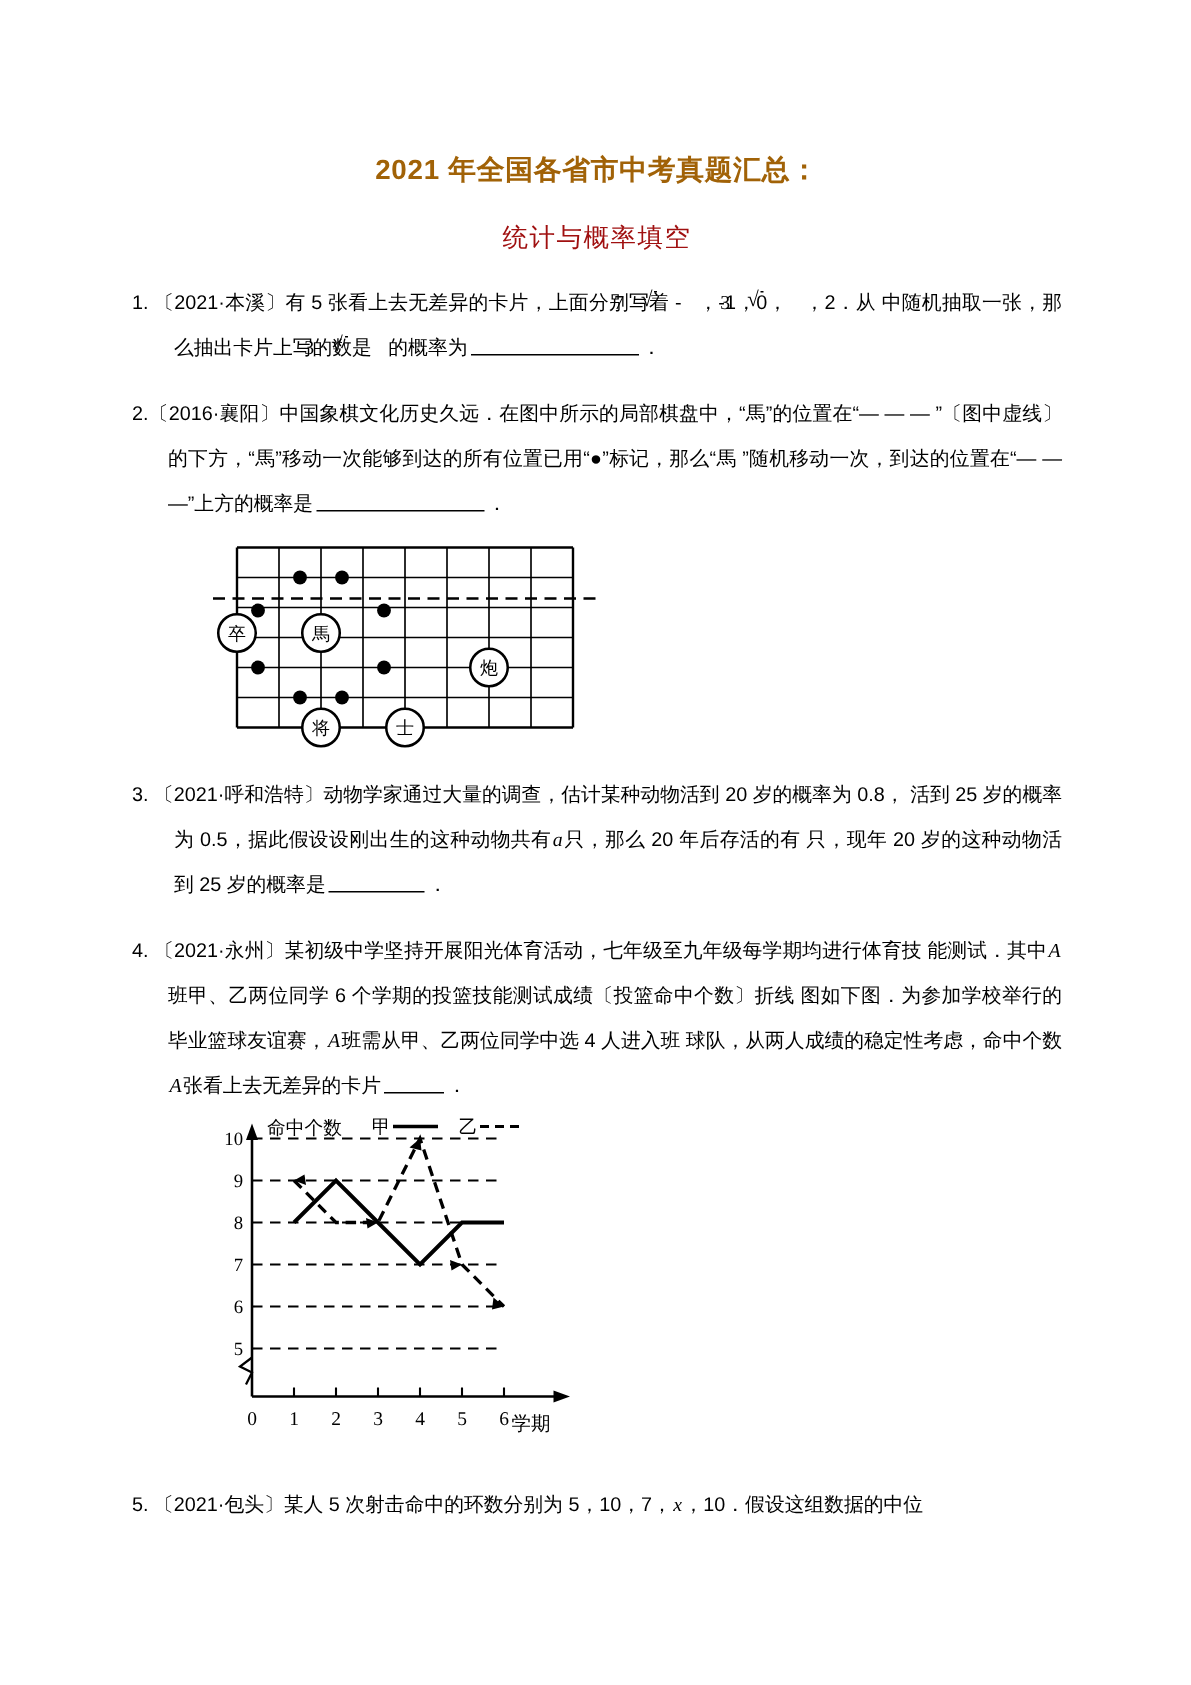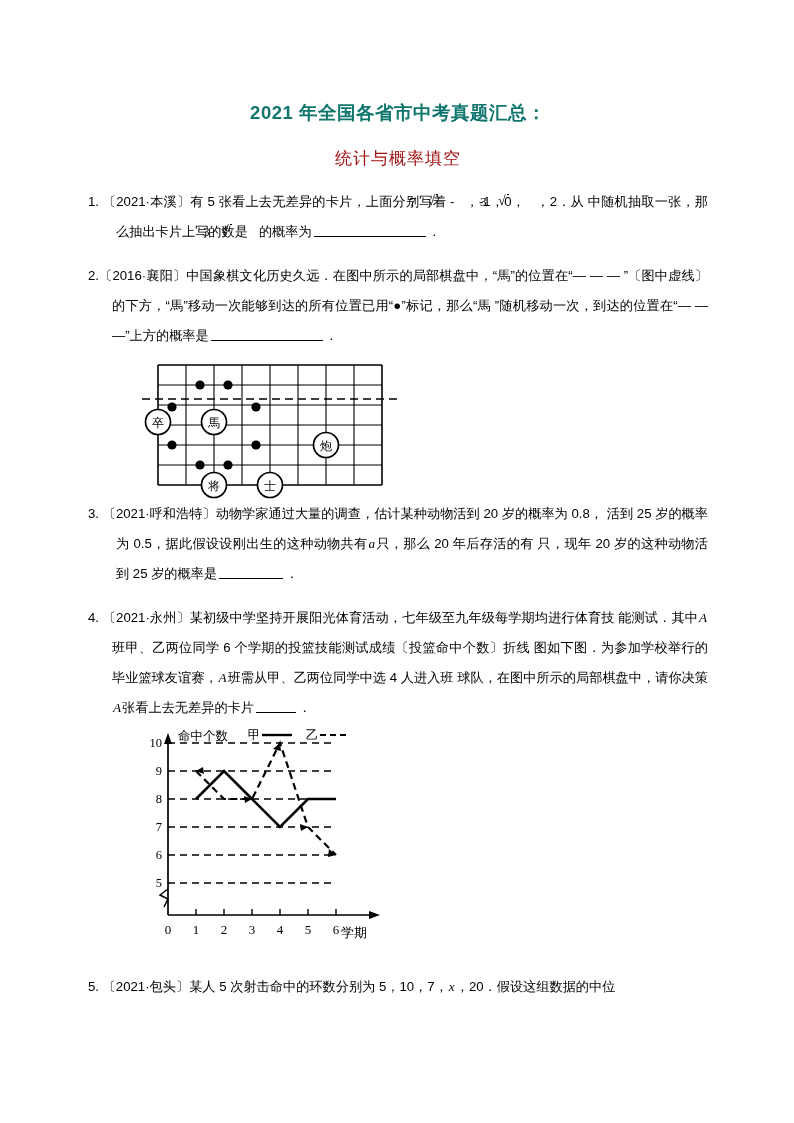--- a/index.html
+++ b/index.html
@@ -27,21 +27,21 @@
     left: 88px;
     top: 0;
     width: 620px;
   }
 
   
   .title-main {
     text-align: center;
     font-size: 18.5px;
     font-weight: bold;
-    color: #0f766e;
+    color: #a16207;
     margin-top: 100px;
     letter-spacing: 0.5px;
     font-family: "Liberation Sans", "DejaVu Sans", sans-serif;
   }
   .title-sub {
     text-align: center;
     font-size: 17px;
     font-weight: normal;
     color: #a01010;
     margin-top: 22px;
@@ -110,21 +110,21 @@
   }
   .sqrt > span {
     border-top: 1.1px solid #000;
     padding: 0 1px;
     display: inline-block;
     line-height: 1.05;
   }
 
   .q1 { margin-top: 17px; }
   .q2 { margin-top: 14px; }
-  .q3 { }
+  .q3 { margin-top: 16px; }
   .q4 { margin-top: 14px; }
   .q5 { margin-top: 18px; }
 
   .indent-hang {
     padding-left: 28px;
     text-indent: -28px;
   }
   .indent-hang2 {
     padding-left: 24px;
     text-indent: -24px;
@@ -237,21 +237,21 @@
       <span class="src">〔2021·呼和浩特〕</span><span>动物学家通过大量的调查，估计某种动物活到 20 岁的概率为 0.8，</span>
       <span>活到 25 岁的概率为 0.5，据此假设设刚出生的这种动物共有</span><span class="ital">a</span><span>只，那么 20 年后存活的有</span>
       <span>只，现年 20 岁的这种动物活到 25 岁的概率是</span><span class="blank-mid"></span><span>．</span>
     </div>
 
     <div class="question q4 indent-hang2">
       <span class="q-num">4.</span>
       <span class="src">〔2021·永州〕</span><span>某初级中学坚持开展阳光体育活动，七年级至九年级每学期均进行体育技</span>
       <span>能测试．其中</span><span class="ital">A</span><span>班甲、乙两位同学 6 个学期的投篮技能测试成绩〔投篮命中个数〕折线</span>
       <span>图如下图．为参加学校举行的毕业篮球友谊赛，</span><span class="ital">A</span><span>班需从甲、乙两位同学中选 4 人进入班</span>
-      <span>球队，在图中所示的局部棋盘中，请你决策</span><span class="ital">A</span><span>张看上去无差异的卡片</span><span class="blank-short"></span><span>．</span>
+      <span>球队，从两人成绩的稳定性考虑，命中个数</span><span class="ital">A</span><span>张看上去无差异的卡片</span><span class="blank-short"></span><span>．</span>
     </div>
 
     <div class="fig-chart">
       <svg width="300" height="225" viewBox="0 0 300 225">
 
         <g>
           <line x1="42" y1="186" x2="42" y2="12" stroke="#000" stroke-width="1.7"></line>
           <polygon points="42,4 38,15 46,15" fill="#000"></polygon>
         </g>
 
@@ -318,17 +318,17 @@
           <polygon points="126,70 118,67 119,74"></polygon>
           <polygon points="154,14 147,20 155,22"></polygon>
           <polygon points="182,98 174,95 175,102"></polygon>
           <polygon points="210,126 203,120 202,128"></polygon>
         </g>
       </svg>
     </div>
 
     <div class="question q5 indent-hang">
       <span class="q-num">5.</span>
-      <span class="src">〔2021·包头〕</span><span>某人 5 次射击命中的环数分别为 5，10，7，</span><span class="ital">x</span><span>，20．假设这组数据的中位</span>
+      <span class="src">〔2021·包头〕</span><span>某人 5 次射击命中的环数分别为 5，10，7，</span><span class="ital">x</span><span>，10．假设这组数据的中位</span>
     </div>
 
   </div>
 </div>
 
 </body></html>

